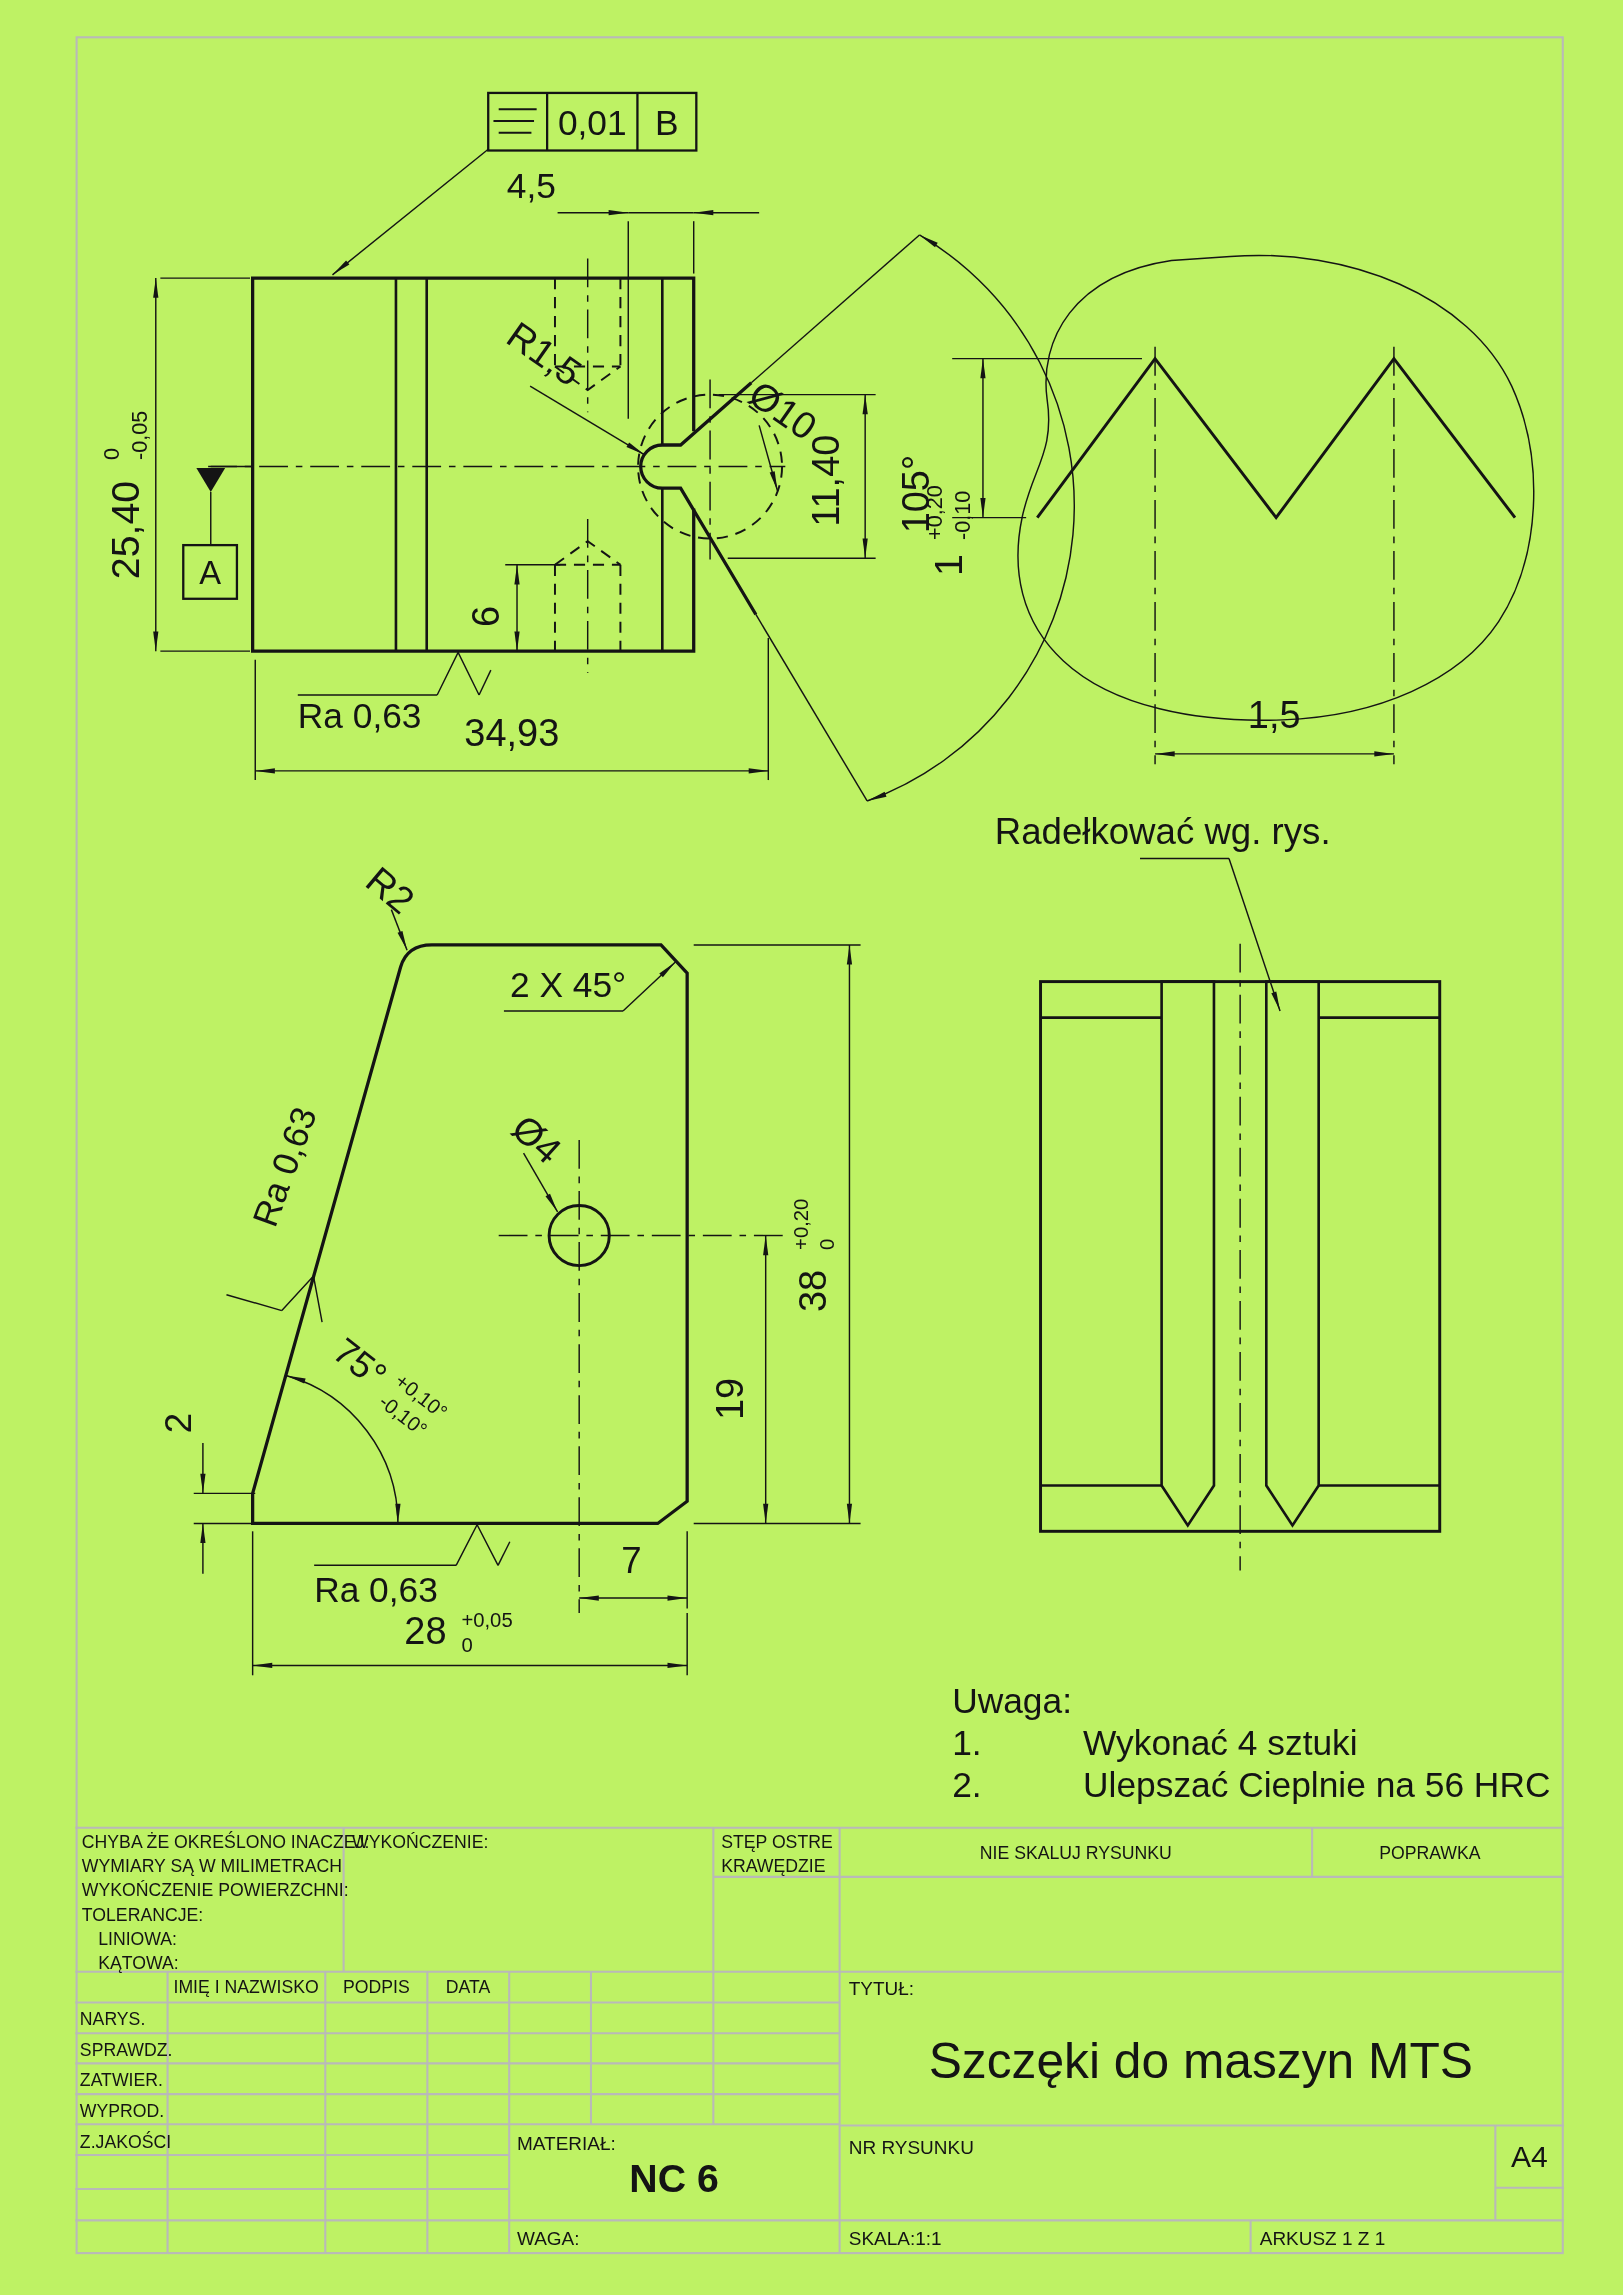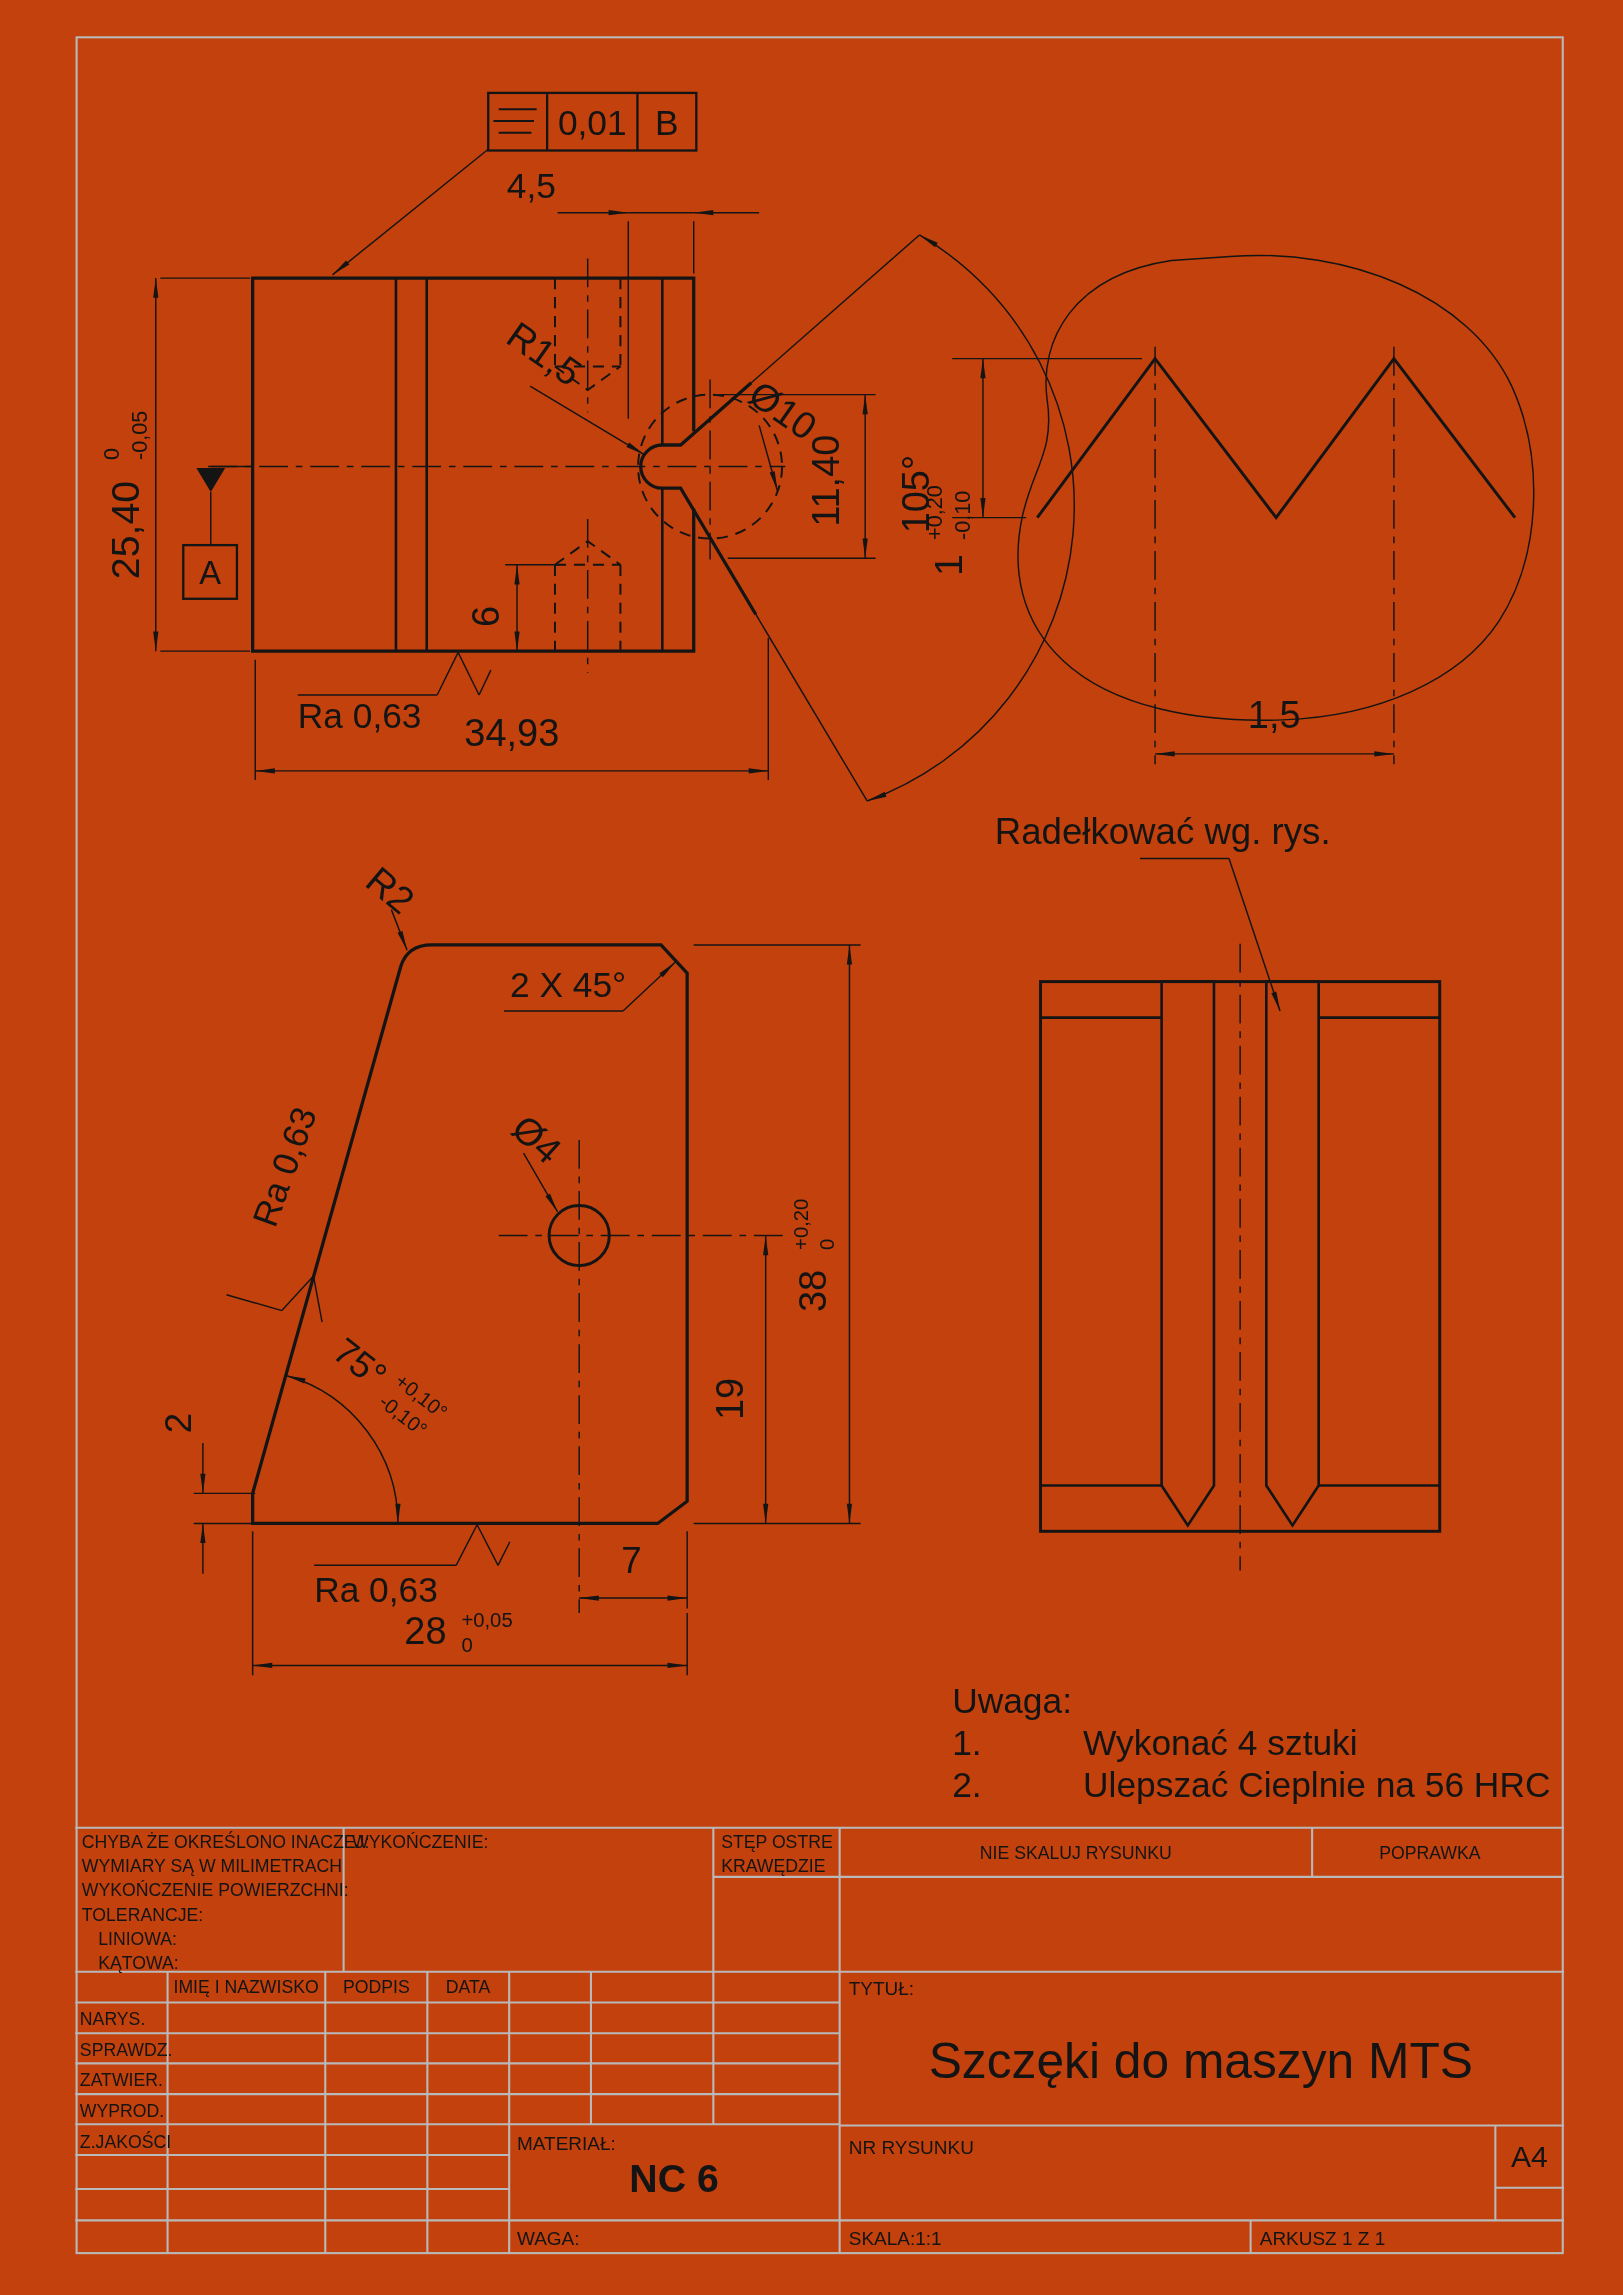--- a/index.html
+++ b/index.html
@@ -1,16 +1,16 @@
 <!DOCTYPE html>
 <html style="font-size:10.5px"><head>
 <meta charset="utf-8">
 <style>
   html,body{margin:0;padding:0;background:#e8e8e8;}
-  .sheet{position:relative;width:1623px;height:2295px;background:#c2410c;outline:0.7px solid #c8c8c8;margin:0 auto;
+  .sheet{position:relative;width:1623px;height:2295px;background:#bef264;outline:0.7px solid #c8c8c8;margin:0 auto;
          font-family:"Liberation Sans", sans-serif;}
   svg{position:absolute;left:0;top:0;}
   text{fill:#141414;font-family:"Liberation Sans", sans-serif;}
   .t60{font-size:60px}.t58{font-size:58px}.t56{font-size:56px}.t54{font-size:54px}
   .t50{font-size:50px}.t46{font-size:46px}.t33{font-size:33px}.t31{font-size:31px}
   .t29{font-size:29px}.t27{font-size:27px}.t76{font-size:76px}
   .bold{font-weight:bold}
   .mid{text-anchor:middle}
   .ink{stroke:#141414;fill:none}
   .w5{stroke-width:5}.w45{stroke-width:4.5}.w4{stroke-width:4}.w35{stroke-width:3.5}

